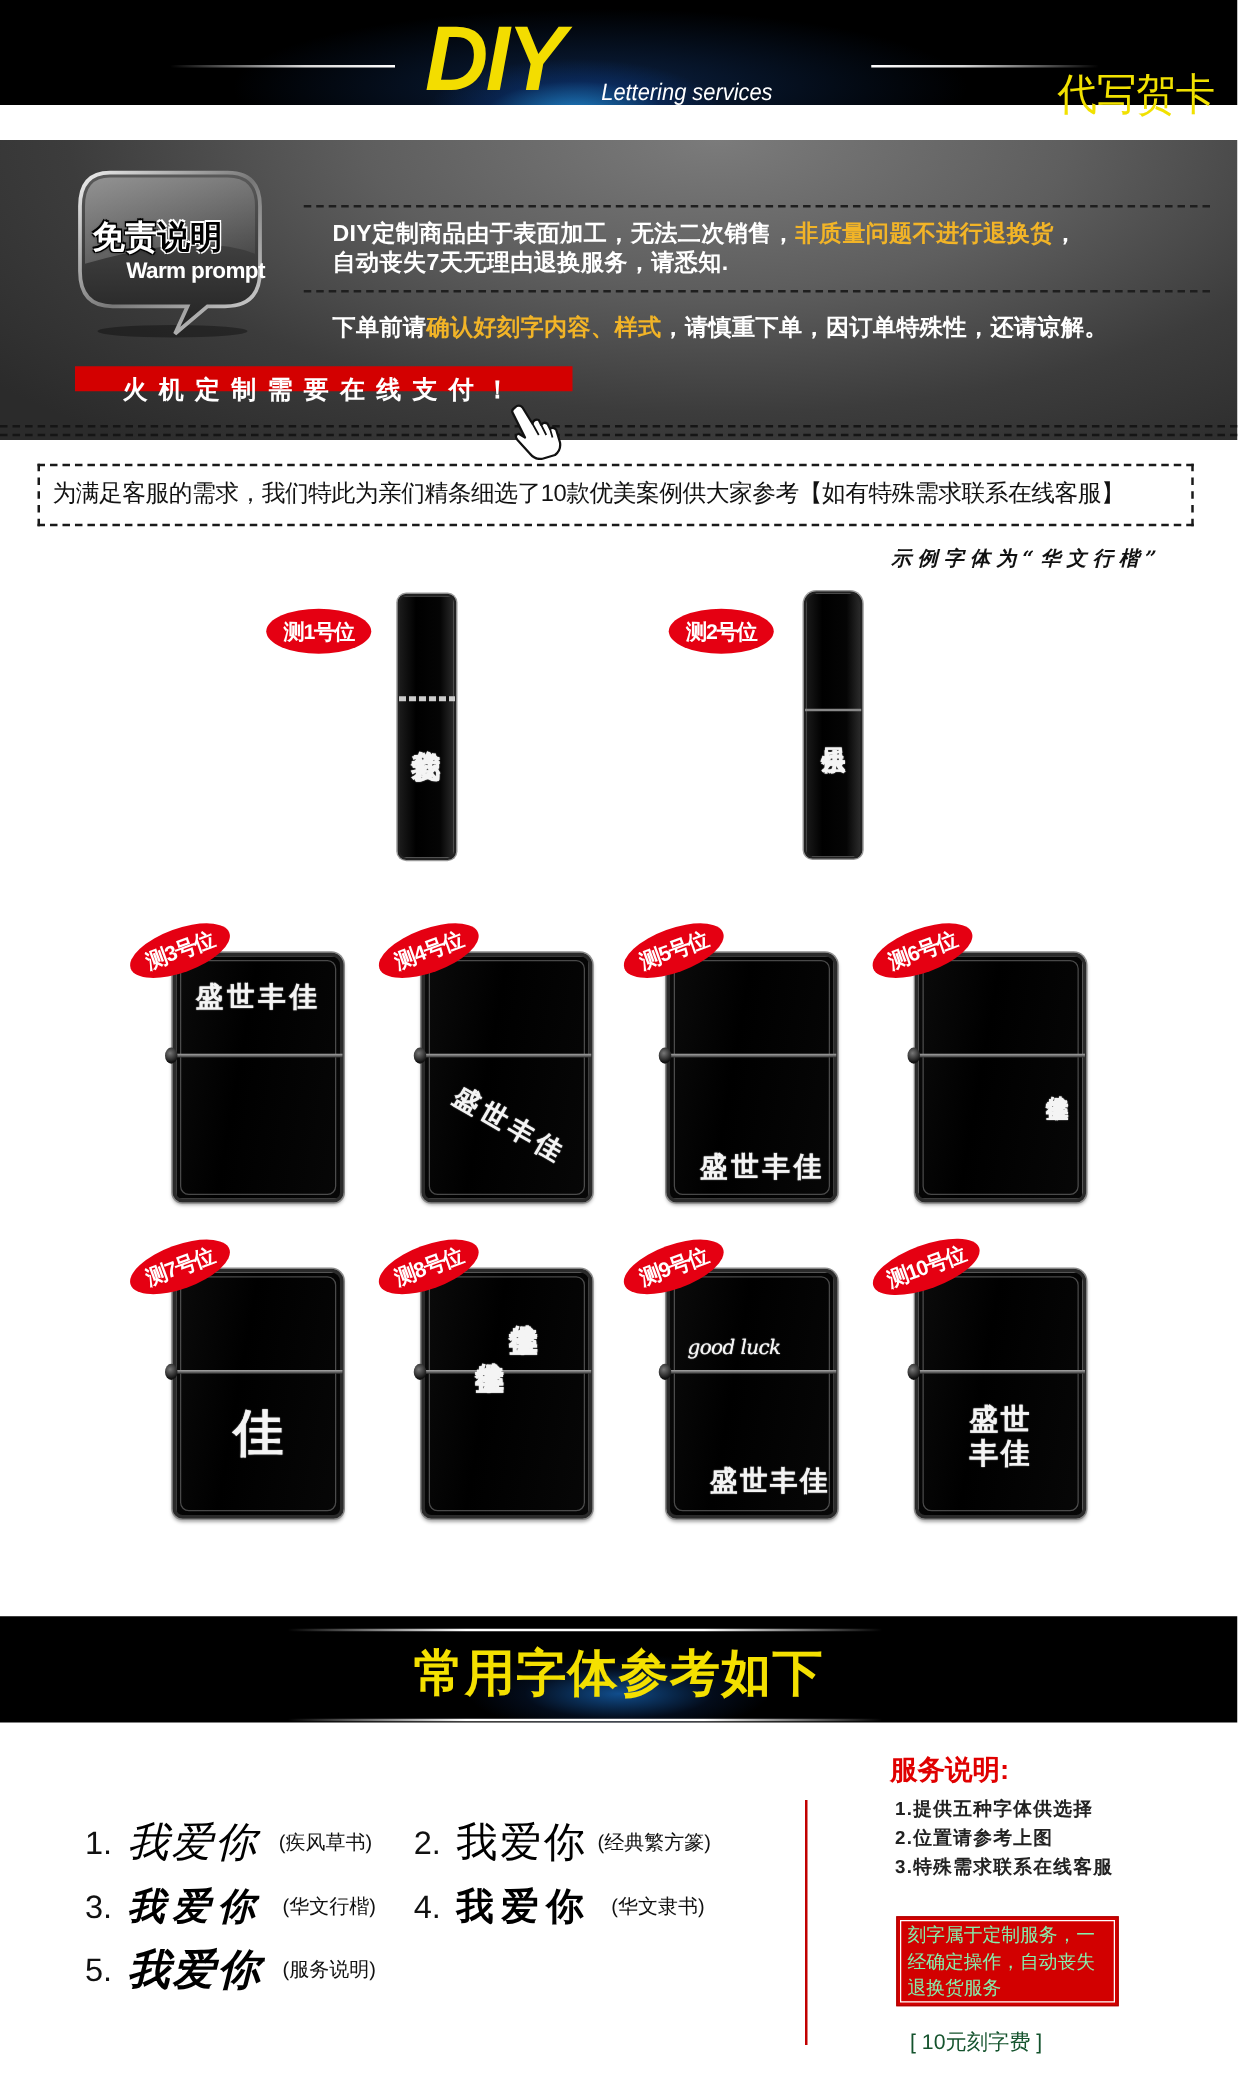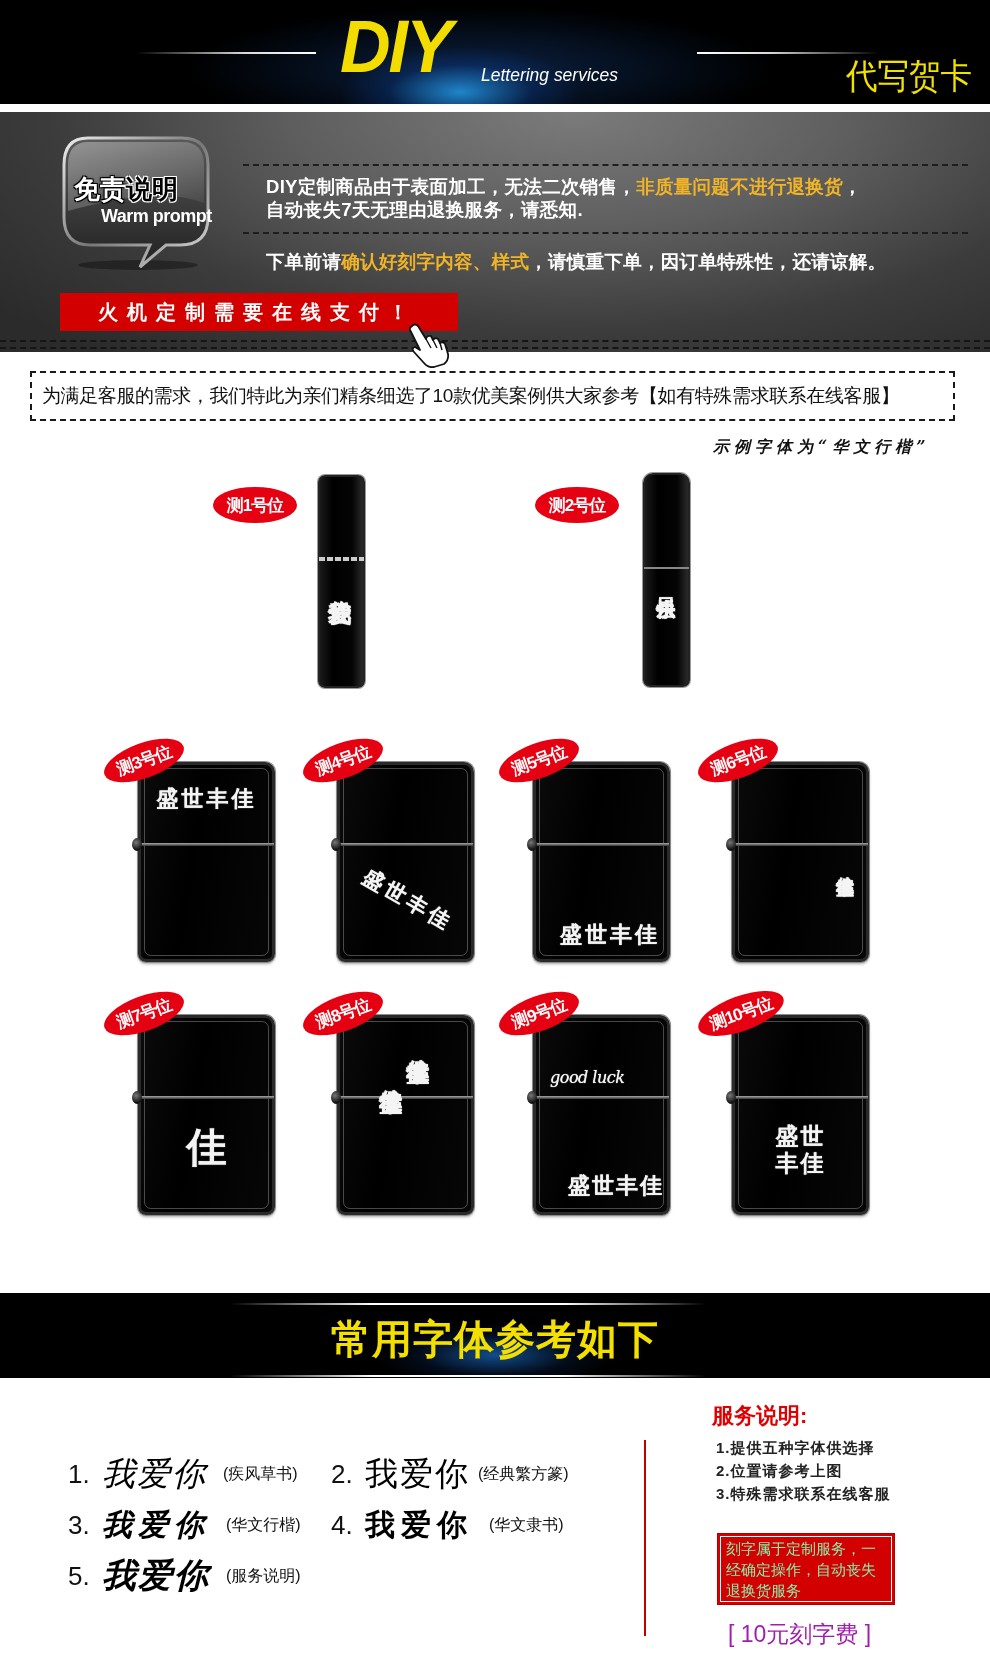--- a/index.html
+++ b/index.html
@@ -1,21 +1,21 @@
 <!DOCTYPE html>
 <html><head>
 <meta charset="utf-8">
 <style>
   * { margin:0; padding:0; box-sizing:border-box; }
   html, body { width:990px; height:1676px; background:#ffffff; overflow:hidden; }
   body { position:relative; font-family:"Liberation Sans", "DejaVu Sans", sans-serif; color:#111; }
   .abs { position:absolute; }
 
   
-  .header { left:0; top:0; width:990px; height:104px;
+  .header { left:0; top:0; width:990px; height:84px;
     background:
       radial-gradient(ellipse 160px 60px at 460px 92px, rgba(40,170,255,0.75), rgba(10,60,140,0.35) 45%, rgba(0,0,0,0) 75%),
       radial-gradient(ellipse 420px 90px at 480px 70px, rgba(20,60,120,0.55), rgba(0,0,0,0) 70%),
       #000; }
   .hline { height:2px; top:52px; }
   .hline.left { left:136px; width:180px; background:linear-gradient(90deg, rgba(255,255,255,0), #d8d8d8 60%, #fff); }
   .hline.right { left:697px; width:182px; background:linear-gradient(90deg, #fff, #d8d8d8 40%, rgba(255,255,255,0)); }
   .diy { left:340px; top:12px; font-size:70px; font-weight:bold; font-style:italic; color:#f3dd00; letter-spacing:-2px; line-height:70px; transform:scaleY(1.05); }
   .title-cn { left:478px; top:22px; font-size:40px; font-weight:bold; font-style:italic; color:#fff; letter-spacing:8px; line-height:44px; }
   .title-en { left:481px; top:64px; font-size:19px; font-style:italic; color:#fff; line-height:22px; transform:scaleX(0.92); transform-origin:left center; }
@@ -26,21 +26,21 @@
   .gray { left:0; top:112px; width:990px; height:240px;
     background: radial-gradient(ellipse 75% 130% at 58% 0%, #7b7b7b 0%, #5e5e5e 38%, #3c3c3c 70%, #2b2b2b 100%); }
   .bubble { left:58px; top:133px; width:156px; height:138px; }
   .bubble-title { left:74px; top:175px; font-size:26px; font-weight:bold; line-height:28px; letter-spacing:0px; }
   .bt-a { color:#fff; text-shadow:-1px -1px 0 #000, 1px -1px 0 #000, -1px 1px 0 #000, 1px 1px 0 #000, 0 0 3px #000; }
   .bt-b { color:#000; text-shadow:-1px -1px 0 #fff, 1px -1px 0 #fff, -1px 1px 0 #fff, 1px 1px 0 #fff; }
   .bubble-sub { left:101px; top:206px; font-size:18px; font-weight:bold; color:#fff; letter-spacing:-0.5px; }
   .dash { left:243px; width:725px; height:0; border-top:2px dashed #1e1e1e; }
   .dtext { left:266px; font-size:18.5px; font-weight:bold; color:#fff; line-height:22px; white-space:nowrap; letter-spacing:0.3px; }
   .hl { color:#f2b427; }
-  .pay-banner { left:60px; top:293px; width:398px; height:38px; background:#d30000; color:#fff; font-size:20px; font-weight:bold; letter-spacing:9px; line-height:38px; padding-left:38px; white-space:nowrap; }
+  .pay-banner { left:60px; top:293px; width:398px; height:20px; background:#d30000; color:#fff; font-size:20px; font-weight:bold; letter-spacing:9px; line-height:38px; padding-left:38px; white-space:nowrap; }
   .dline { left:0; width:990px; height:0; border-top:2px dashed #151515; }
   .hand { left:404px; top:322px; width:46px; height:46px; }
 
   
   .notice { left:30px; top:371px; width:925px; height:50px; border:2px dashed #1a1a1a; }
   .notice-text { left:10px; top:12px; font-size:19px; color:#111; white-space:nowrap; letter-spacing:-0.4px; line-height:22px; }
   .font-note { left:713px; top:437px; font-size:16px; font-weight:bold; font-style:italic; color:#111; letter-spacing:5px; font-family:"DejaVu Serif", serif; white-space:nowrap; }
 
   
   .zippo { position:absolute; width:137px; height:200px; background:linear-gradient(100deg, #0b0b0b 0%, #000 40%, #070707 100%);
@@ -66,21 +66,21 @@
   .fnum { font-size:26px; color:#111; width:34px; }
   .fsample { font-size:33px; color:#000; font-family:"DejaVu Serif", serif; font-style:italic; font-weight:bold; letter-spacing:2px; }
   .fname { font-size:16px; color:#111; margin-left:16px; }
 
   .red-vline { left:644px; top:1440px; width:2px; height:196px; background:#c10000; }
   .svc-title { left:712px; top:1403px; font-size:22px; font-weight:bold; color:#e00000; line-height:26px; }
   .svc-item { left:716px; font-size:15px; font-weight:bold; color:#222; line-height:18px; letter-spacing:1px; white-space:nowrap; }
   .warn-box { left:717px; top:1533px; width:178px; height:72px; background:#d20000; border:1px solid #b00000; }
   .warn-box .inner { position:absolute; left:2px; top:2px; right:2px; bottom:2px; border:1px solid #fff; }
   .warn-text { position:absolute; left:8px; top:4px; width:162px; font-size:15px; color:#86efac; line-height:21px; }
-  .fee { left:728px; top:1620px; font-size:23px; color:#a21caf; line-height:28px; white-space:nowrap; }
+  .fee { left:728px; top:1620px; font-size:17px; color:#14532d; line-height:28px; white-space:nowrap; }
 </style>
 </head>
 <body>
 
 <div class="abs header">
   <div class="abs hline left"></div>
   <div class="abs hline right"></div>
   <div class="abs diy">DIY</div>
   <div class="abs title-en">Lettering services</div>
   <div class="abs side-label">代写贺卡</div>

